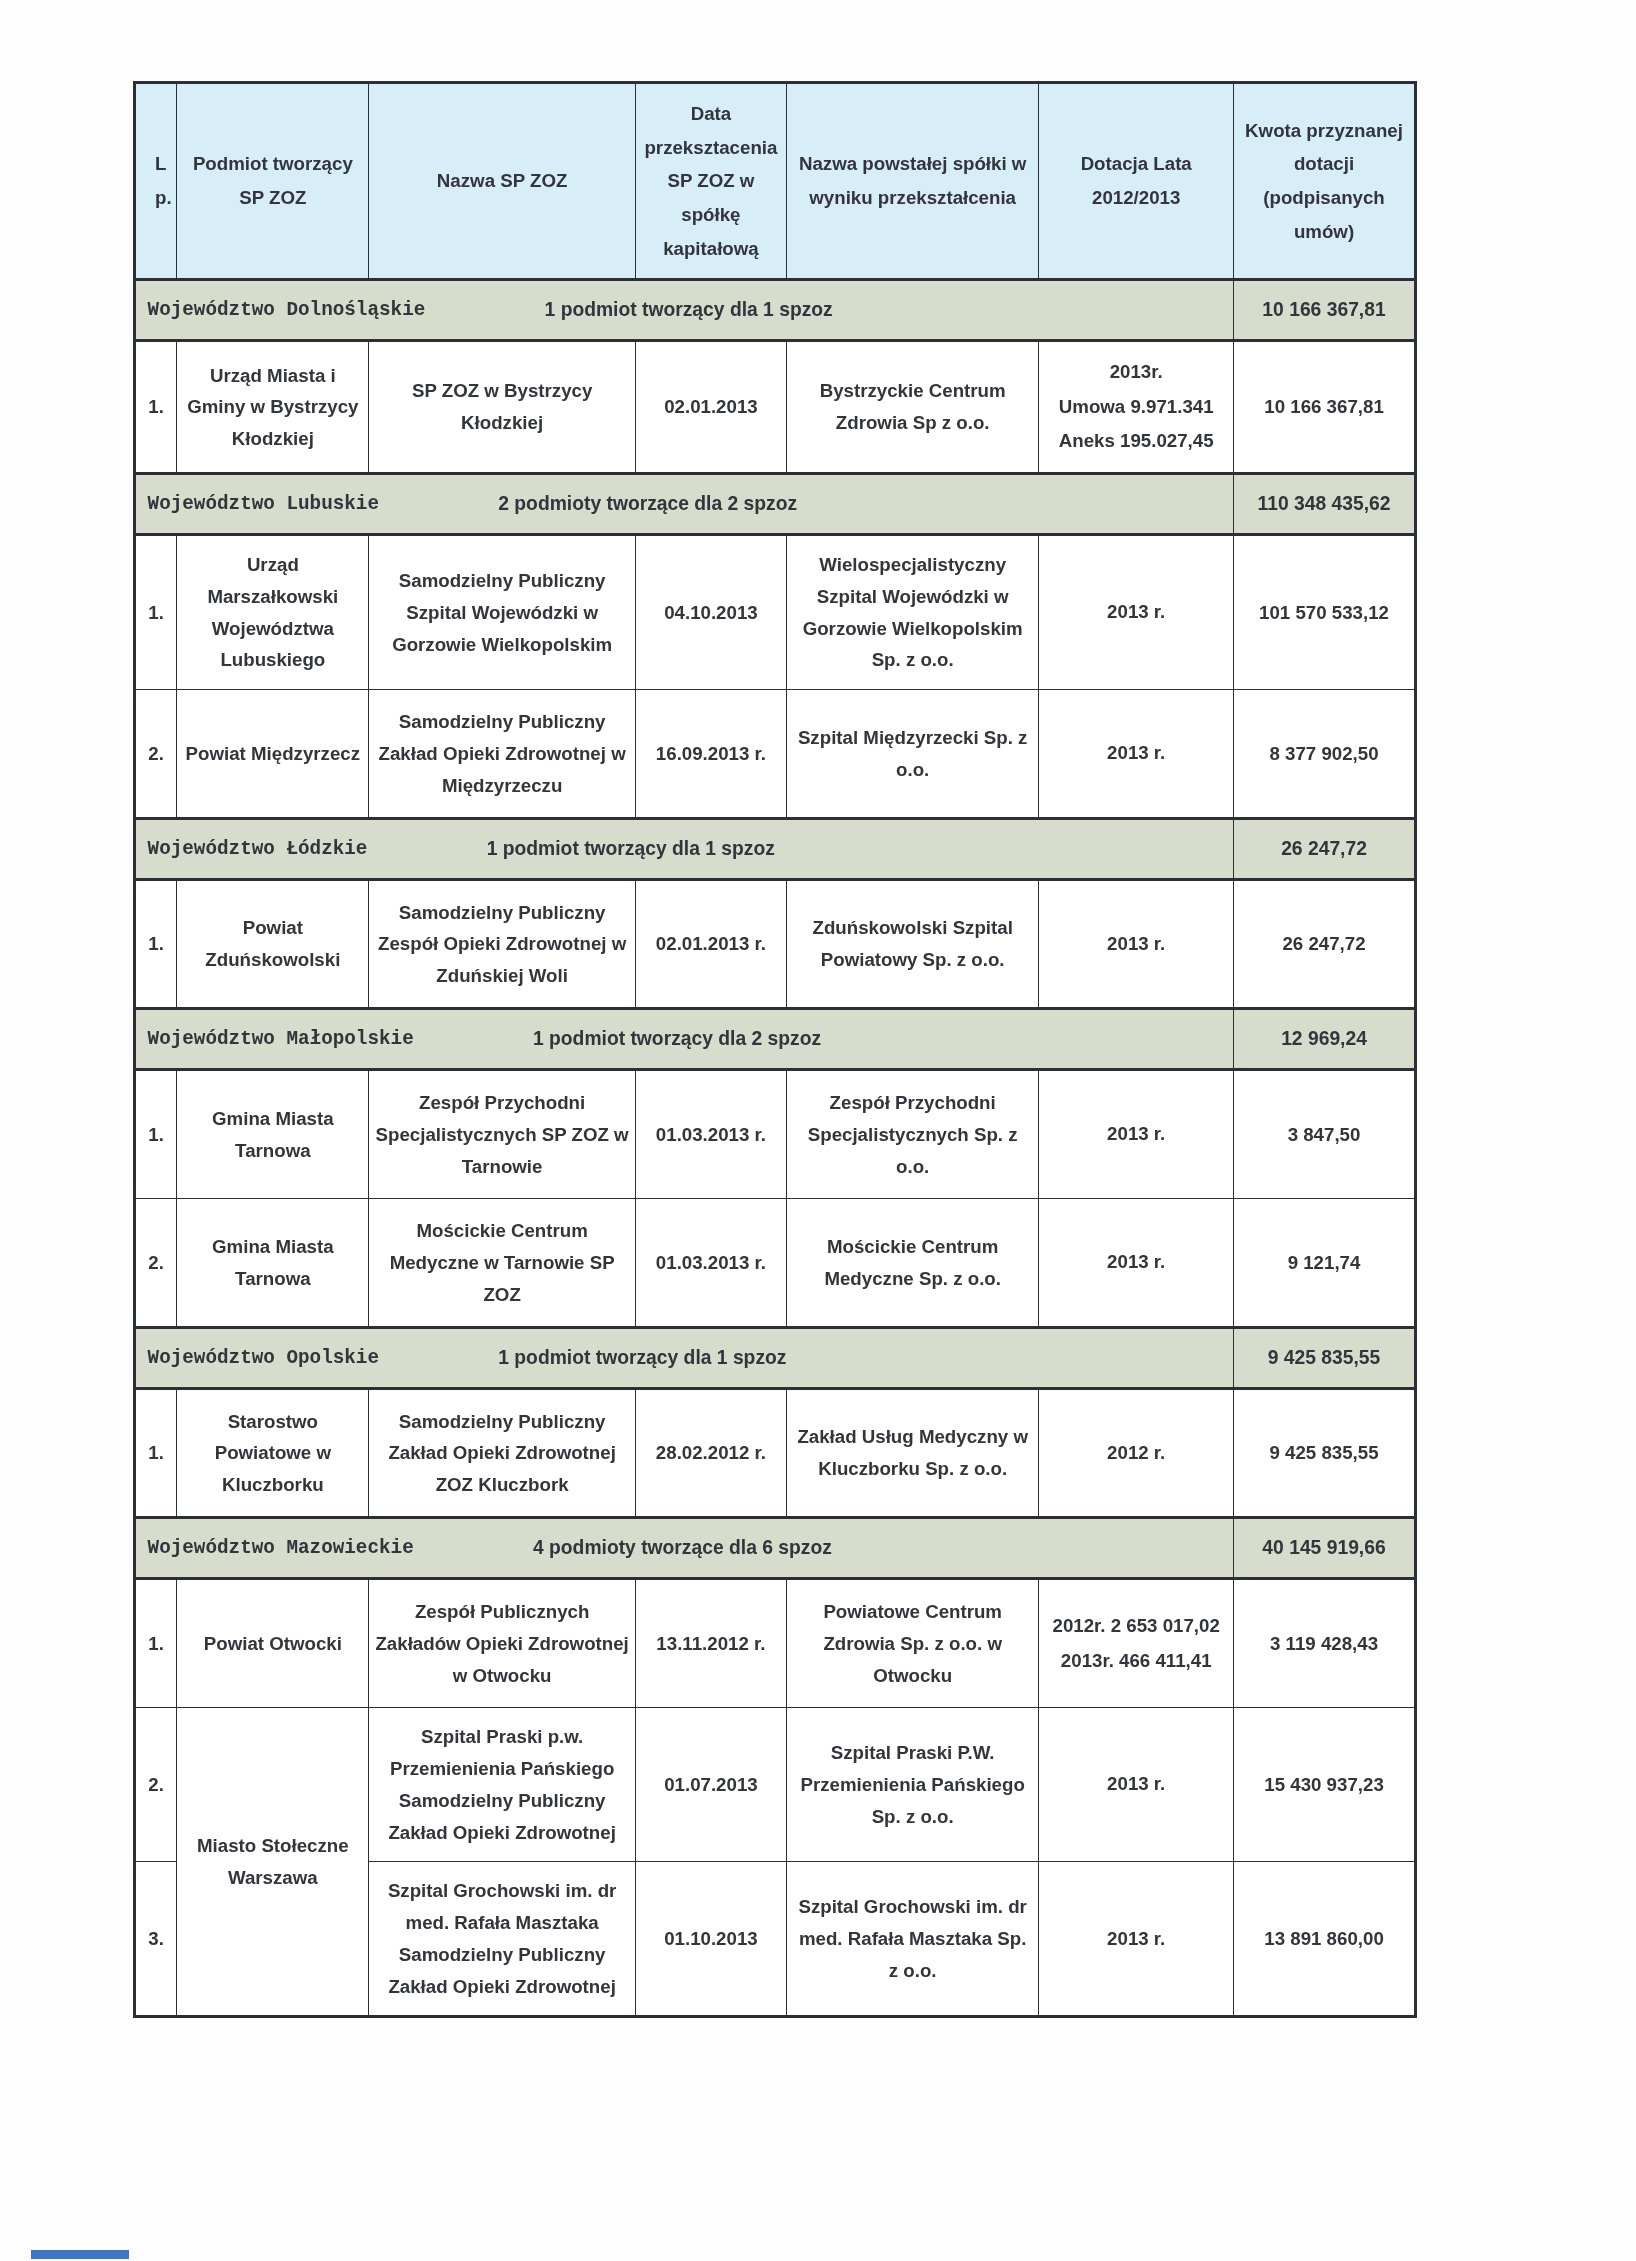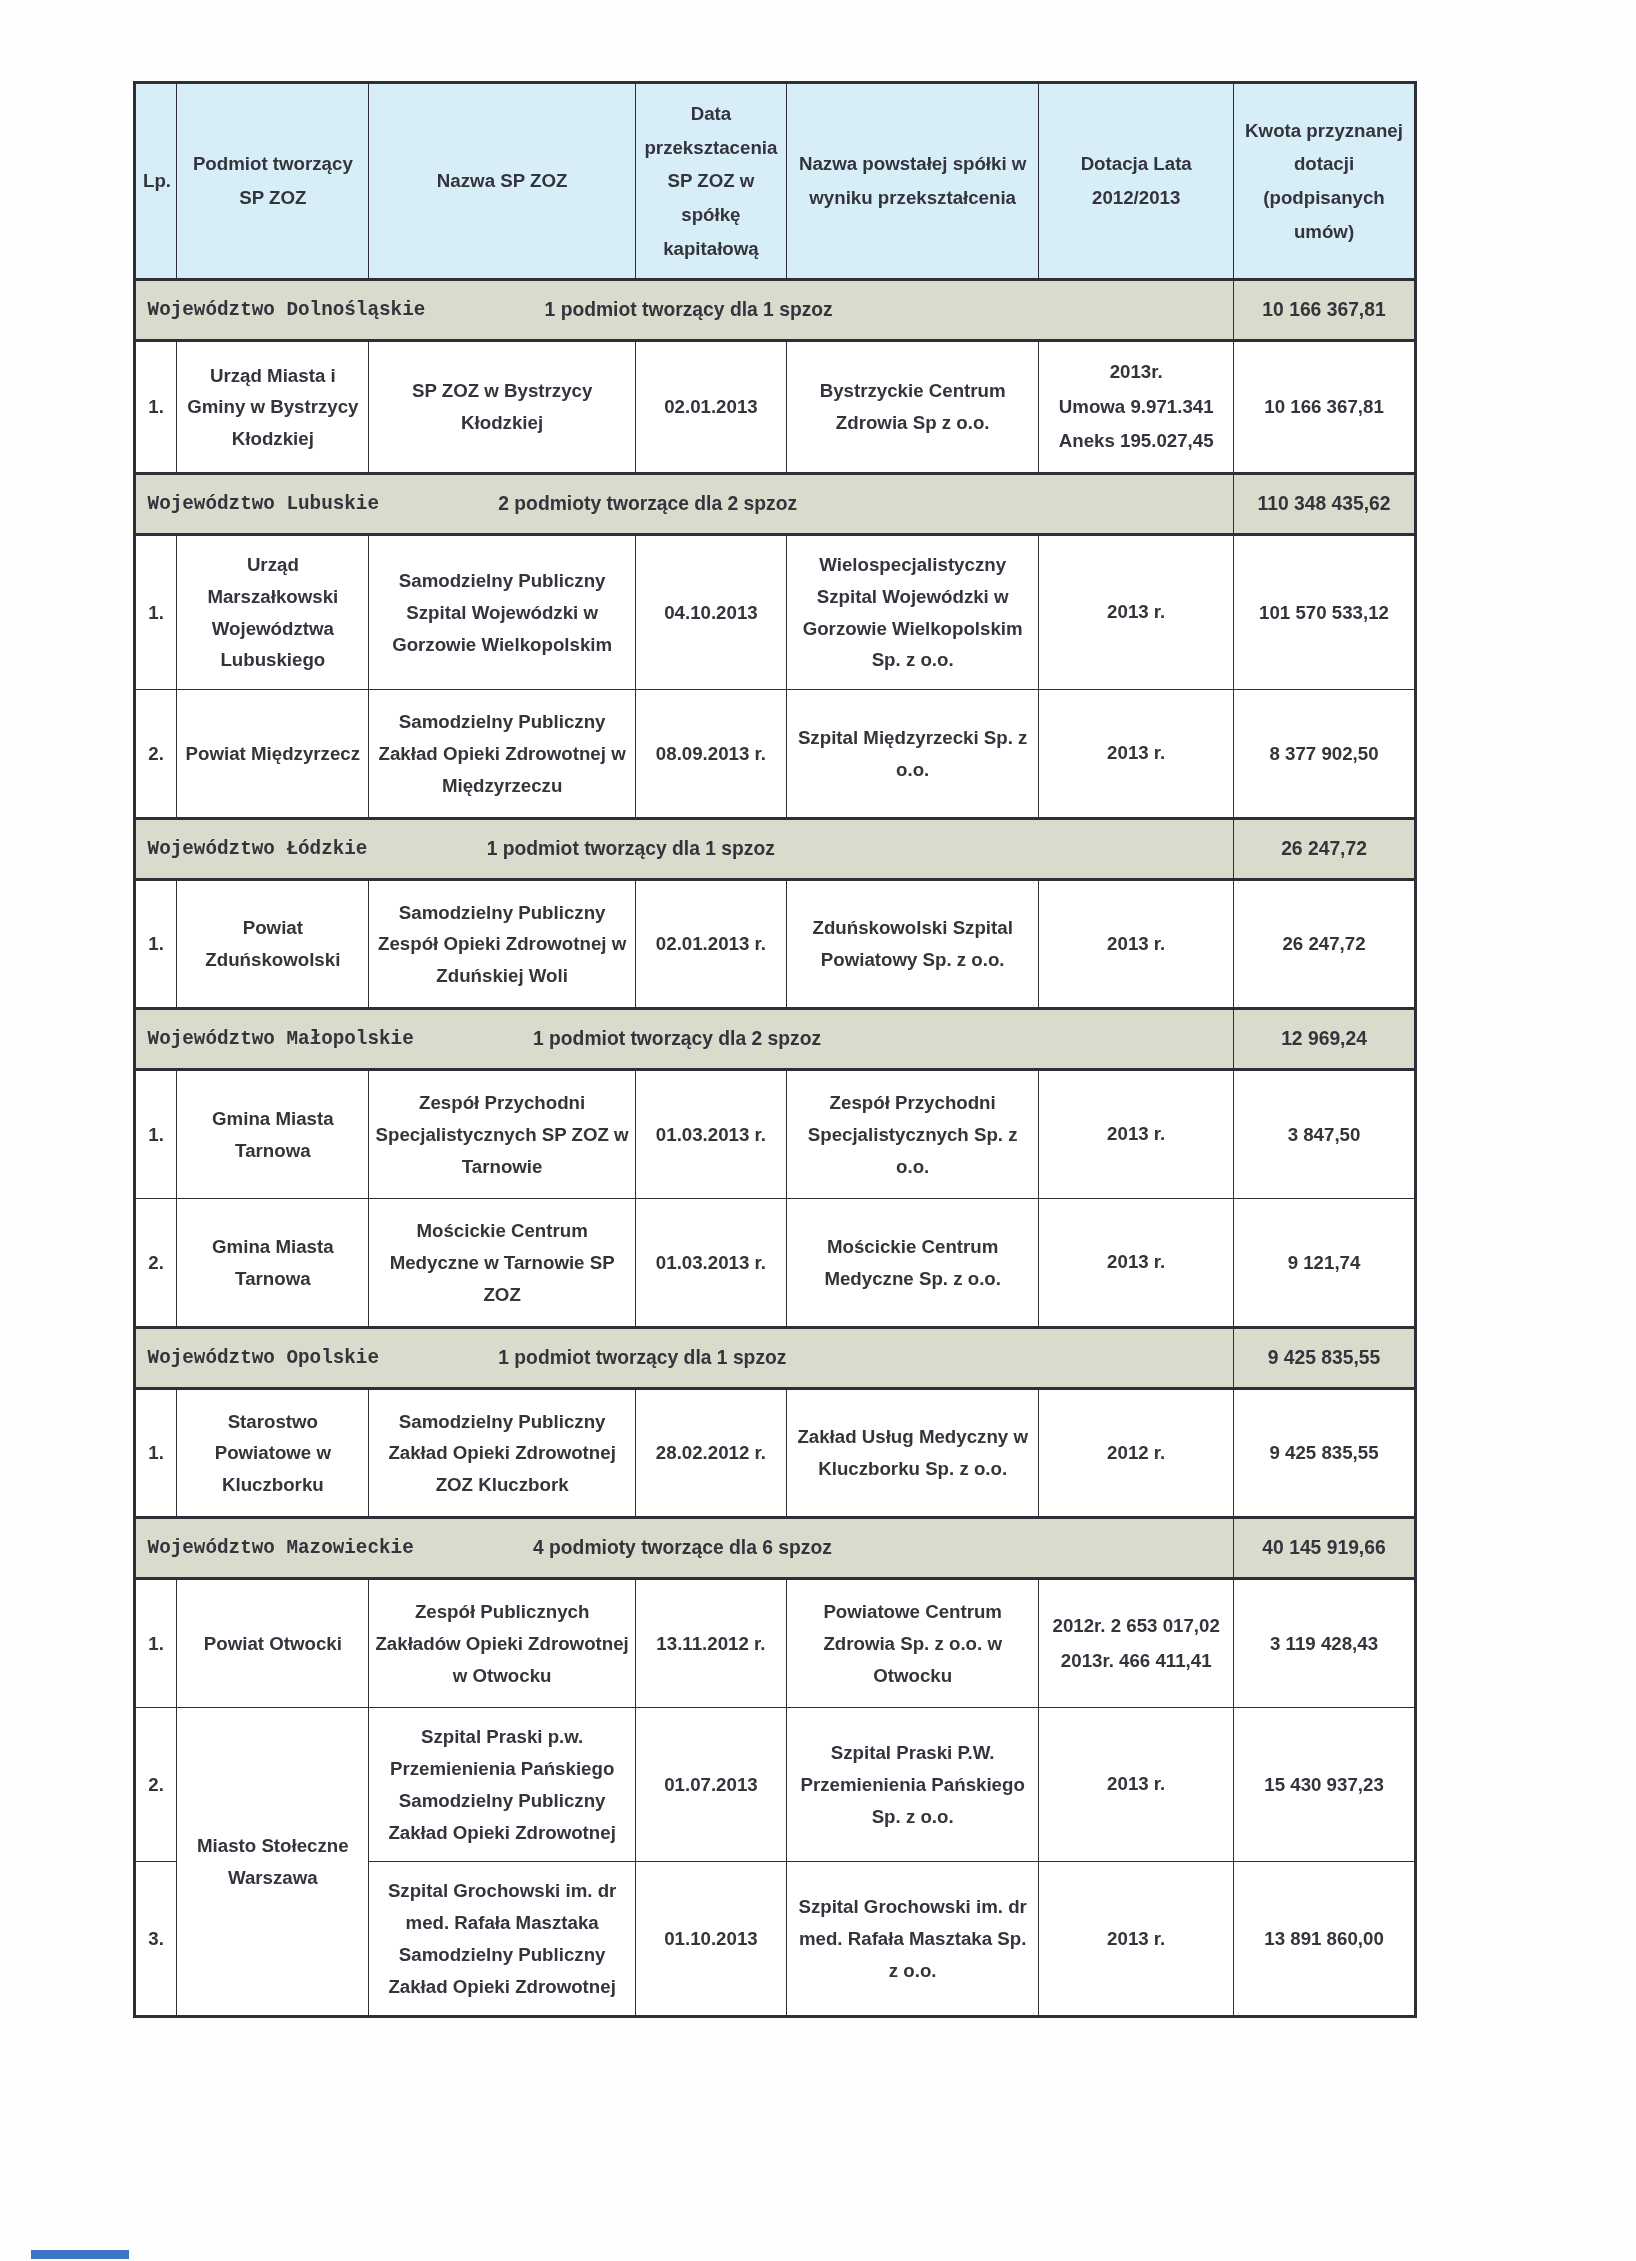--- a/index.html
+++ b/index.html
@@ -46,21 +46,21 @@
   thead th {
     background: #d7eef8;
     font-size: 18.7px;
     line-height: 1.8;
     padding: 13px 3.9px;
     text-align: center;
     font-weight: bold;
     border-bottom: 2.6px solid #2e2e36;
     height: 129px;
   }
-  thead th.lp-col { text-align: left; padding-left: 7px; vertical-align: middle; }
+  thead th.lp-col { text-align: left; padding-left: 19px; vertical-align: middle; }
   tr.band td {
     background: #d8dccd;
     border-top: 3.2px solid #2e2e36;
     border-bottom: 3.2px solid #2e2e36;
     font-size: 19.3px;
     padding: 14px 6.4px;
     height: 30px;
   }
   .band-flex {
     display: flex;
@@ -162,21 +162,21 @@
           <td class="spolka-cell">Wielospecjalistyczny Szpital Wojewódzki w Gorzowie Wielkopolskim Sp. z o.o.</td>
           <td class="dotacja-cell">
             <div class="dotacja-line">2013 r.</div>
           </td>
           <td class="kwota-cell">101 570 533,12</td>
         </tr>
         <tr class="data-row">
           <td class="lp-cell">2.</td>
           <td class="podmiot-cell">Powiat Międzyrzecz</td>
           <td class="nazwa-cell">Samodzielny Publiczny Zakład Opieki Zdrowotnej w Międzyrzeczu</td>
-          <td class="data-cell">08.09.2013 r.</td>
+          <td class="data-cell">16.09.2013 r.</td>
           <td class="spolka-cell">Szpital Międzyrzecki Sp. z o.o.</td>
           <td class="dotacja-cell">
             <div class="dotacja-line">2013 r.</div>
           </td>
           <td class="kwota-cell">8 377 902,50</td>
         </tr>
         <tr class="band">
           <td colspan="6">
             <div class="band-flex">
               <span class="sec-name">Województwo Łódzkie</span>

